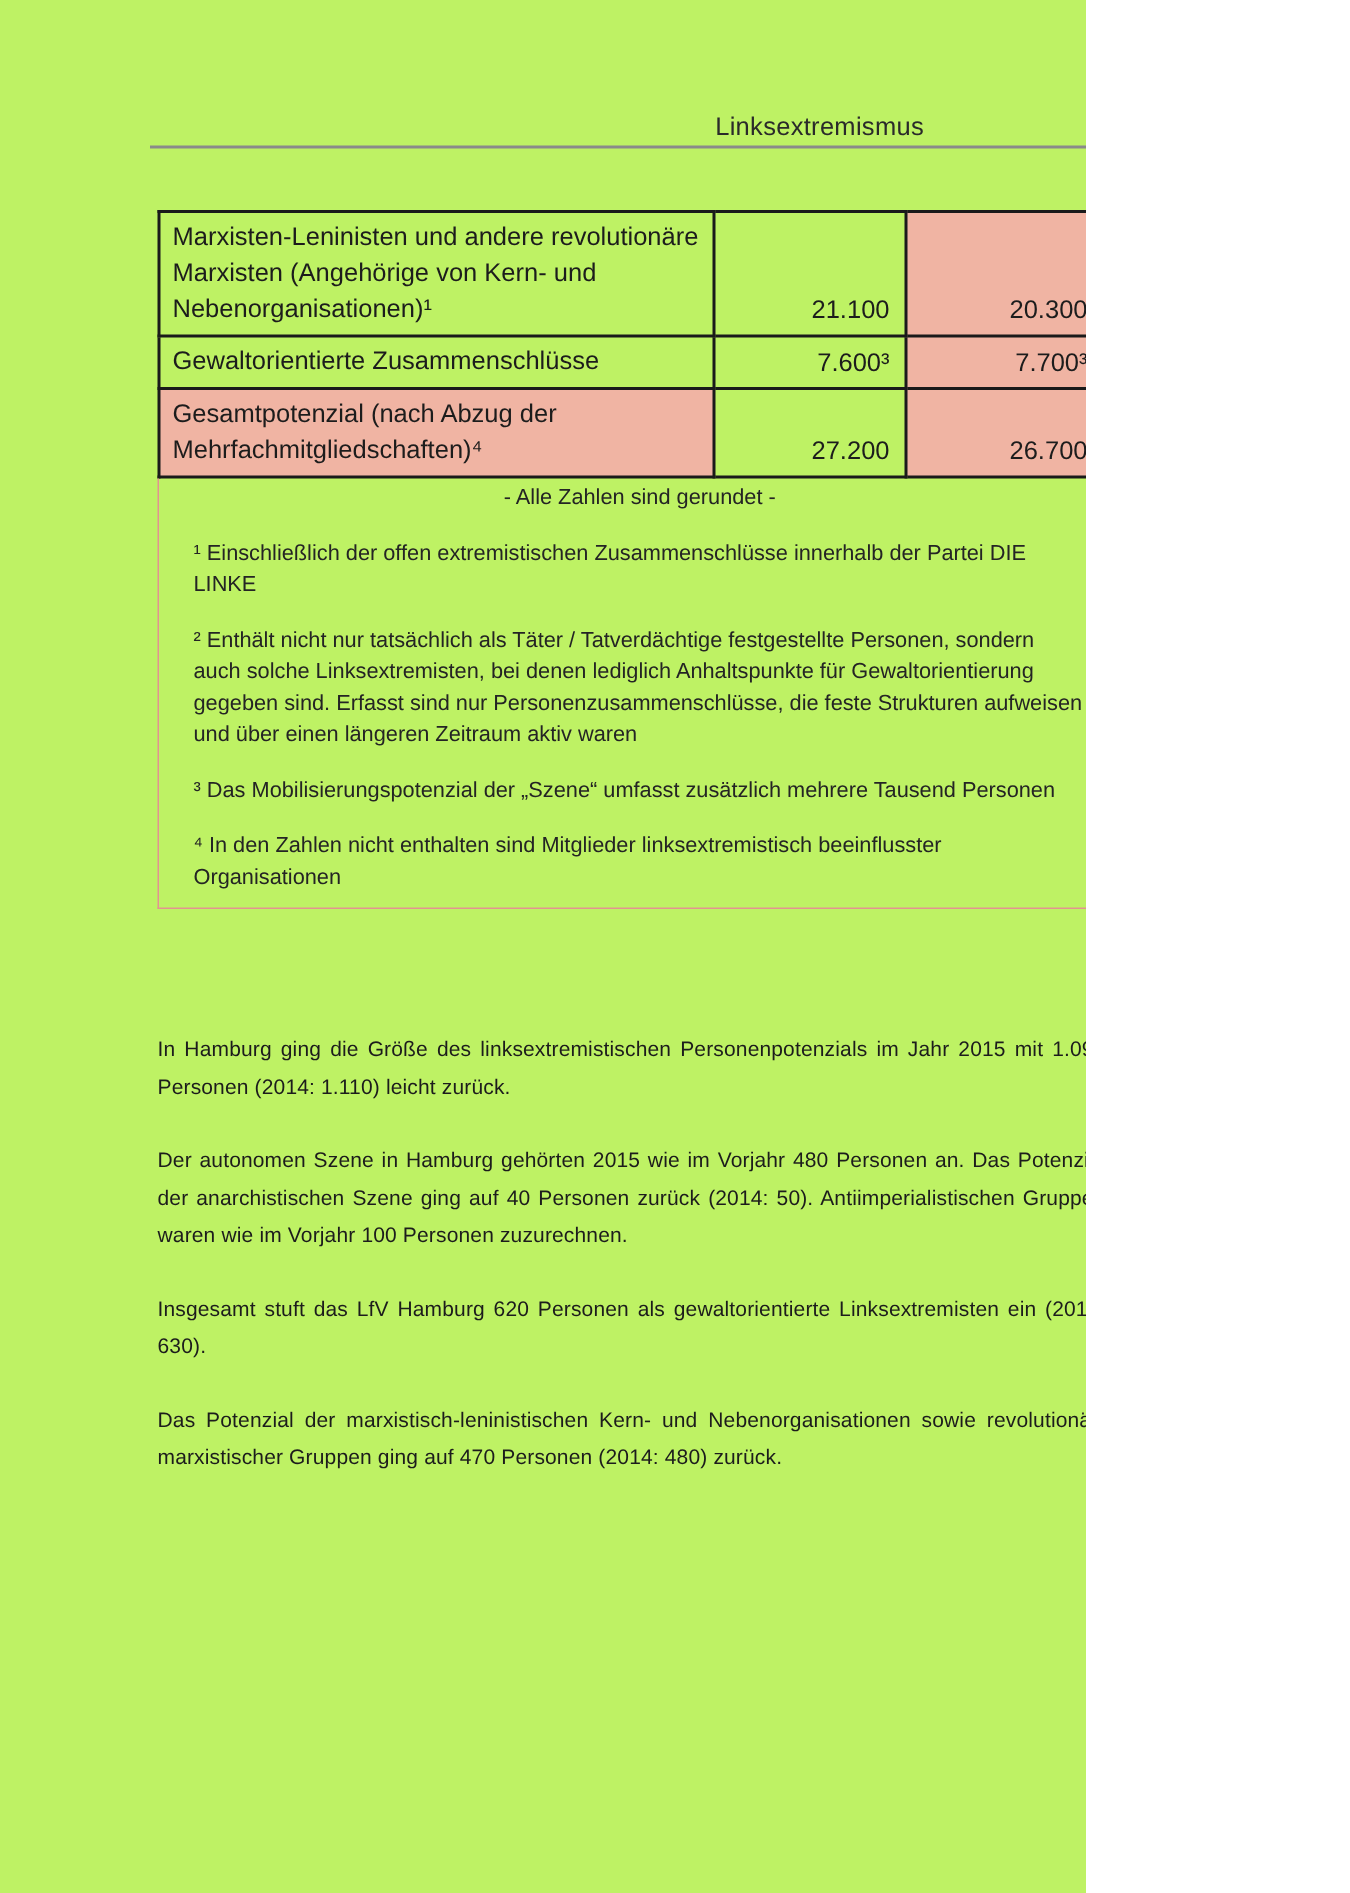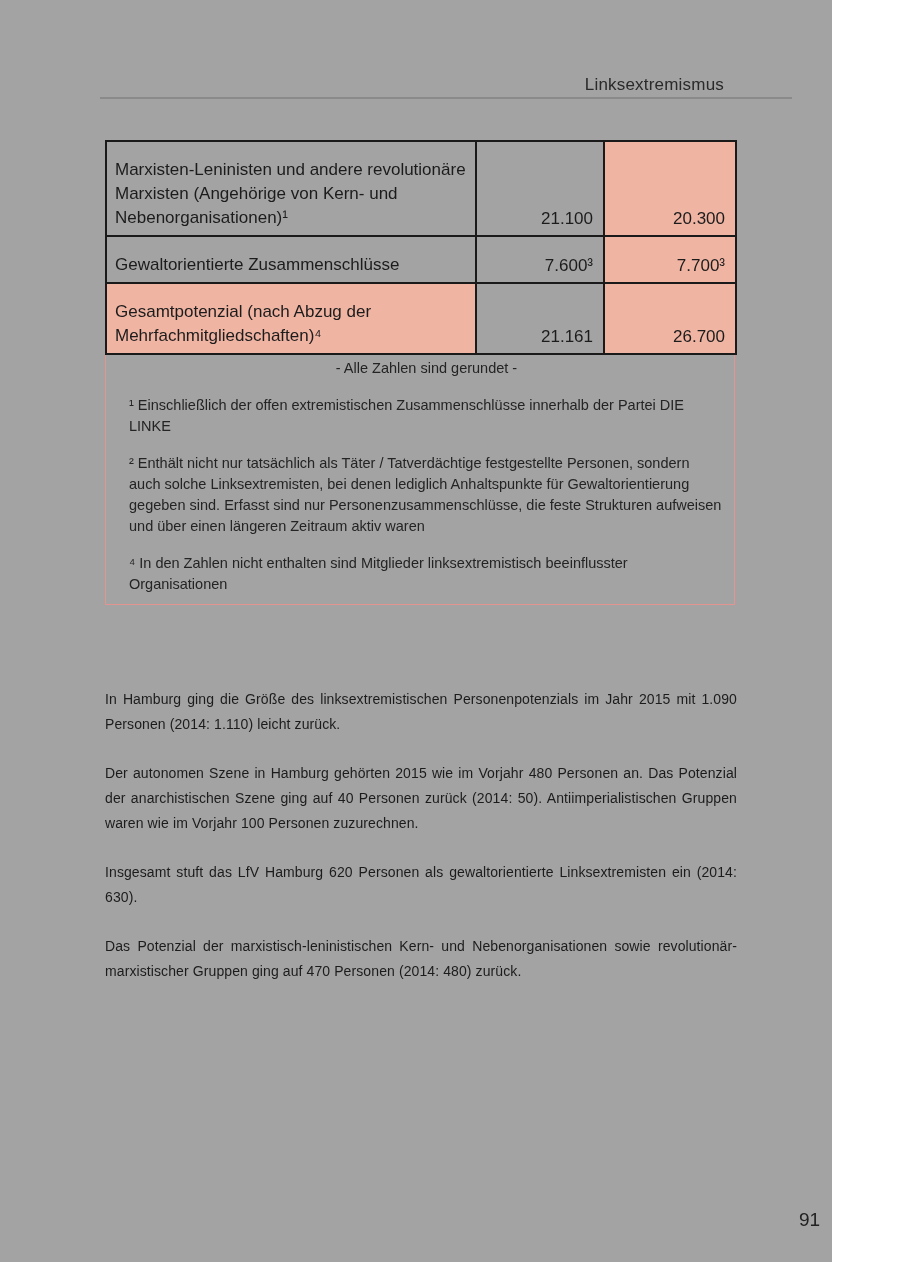--- a/index.html
+++ b/index.html
@@ -10,22 +10,22 @@
     --tab-red:#e8353c;
     --table-border-dark:#1a1a1a;
     --box-border-pink:#e29490;
     --rule-gray:#8a8a8a;
     --text:#1f1f1f;
   }
   *{margin:0;padding:0;box-sizing:border-box;}
   html,body{background:#ffffff;}
   .page{
     position:relative;
-    width:832px;height:1262px;
-    background:#a3a3a3;
+    width:724px;height:1262px;
+    background:#bef264;
     font-family:"Liberation Sans", sans-serif;
     color:var(--text);
     overflow:hidden;
   }
   
   .header-label{
     position:absolute;top:75px;right:108px;
     font-size:17px;letter-spacing:0.2px;color:#2a2a2a;
   }
   .header-rule{
@@ -57,21 +57,21 @@
     text-align:center;vertical-align:middle;
     font-size:19px;
     border-bottom:2px solid var(--table-border-dark);
   }
   .year-2015{
     background:var(--salmon);
     border-left:1px solid var(--box-border-pink);
   }
   .lbl-cell{
     border:2px solid var(--table-border-dark);
-    padding:16px 6px 5px 8px;
+    padding:4px 6px 5px 8px;
     line-height:24px;
   }
   .val-cell{
     border:2px solid var(--table-border-dark);
     text-align:right;vertical-align:bottom;
     padding:2px 10px 4px 4px;
     line-height:24px;
   }
   .bg-salmon{background:var(--salmon);}
   tr.r1 td{height:83px;}
@@ -126,30 +126,31 @@
           <td class="val-cell">21.100</td>
           <td class="val-cell bg-salmon">20.300</td>
         </tr>
         <tr class="r2">
           <td class="lbl-cell">Gewaltorientierte Zusammenschlüsse</td>
           <td class="val-cell">7.600³</td>
           <td class="val-cell bg-salmon">7.700³</td>
         </tr>
         <tr class="r3">
           <td class="lbl-cell bg-salmon">Gesamtpotenzial (nach Abzug der Mehrfachmitgliedschaften)⁴</td>
-          <td class="val-cell">21.161</td>
+          <td class="val-cell">27.200</td>
           <td class="val-cell bg-salmon">26.700</td>
         </tr>
       </tbody>
     </table>
 
     <div class="notes">
       <div class="note-center">- Alle Zahlen sind gerundet -</div>
       <div class="footnote">¹ Einschließlich der offen extremistischen Zusammenschlüsse innerhalb der Partei DIE LINKE</div>
       <div class="footnote">² Enthält nicht nur tatsächlich als Täter / Tatverdächtige festgestellte Personen, sondern auch solche Linksextremisten, bei denen lediglich Anhaltspunkte für Gewaltorientierung gegeben sind. Erfasst sind nur Personenzusammenschlüsse, die feste Strukturen aufweisen und über einen längeren Zeitraum aktiv waren</div>
+      <div class="footnote">³ Das Mobilisierungspotenzial der „Szene“ umfasst zusätzlich mehrere Tausend Personen</div>
       <div class="footnote">⁴ In den Zahlen nicht enthalten sind Mitglieder linksextremistisch beeinflusster Organisationen</div>
     </div>
   </div>
 
   <div class="side-tab"></div>
 
   <div class="body-text">
     <p>In Hamburg ging die Größe des linksextremistischen Personenpotenzials im Jahr 2015 mit 1.090 Personen (2014: 1.110) leicht zurück.</p>
     <p>Der autonomen Szene in Hamburg gehörten 2015 wie im Vorjahr 480 Personen an. Das Potenzial der anarchistischen Szene ging auf 40 Personen zurück (2014: 50). Antiimperialistischen Gruppen waren wie im Vorjahr 100 Personen zuzurechnen.</p>
     <p>Insgesamt stuft das LfV Hamburg 620 Personen als gewaltorientierte Linksextremisten ein (2014: 630).</p>

